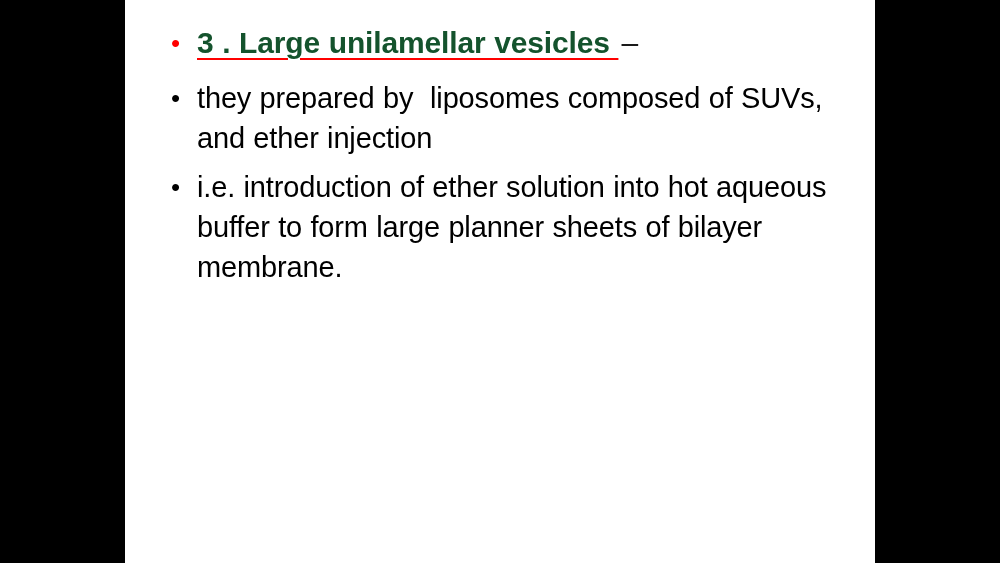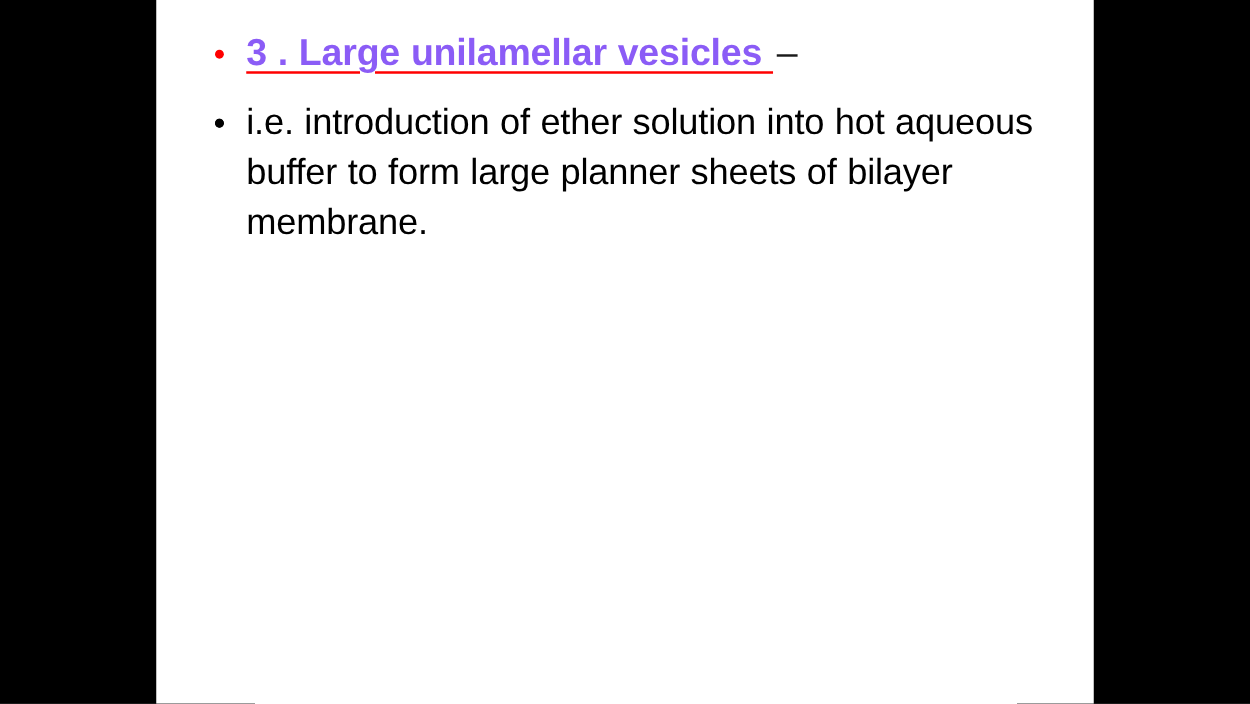--- a/index.html
+++ b/index.html
@@ -74,21 +74,21 @@
     font-size: 30px;
     line-height: 42px;
     margin-bottom: 14px;
   }
   #bullet-heading > .marker {
     color: #FF0000;
     line-height: 42px;
   }
 
   .heading-text {
-    color: #8b5cf6;
+    color: #14532d;
     font-weight: bold;
     text-decoration: underline;
     text-decoration-color: #FF0000;
     text-decoration-thickness: 2px;
     text-underline-offset: 5px;
     white-space: pre;
   }
 
   .heading-dash {
     color: #1a1a1a;
@@ -108,21 +108,21 @@
 
   <div id="slide">
 
     <div id="content">
 
       <p class="bullet" id="bullet-heading">
         <span class="marker">•</span><span class="heading-text">3 . Large unilamellar vesicles </span><span class="heading-dash">–</span>
       </p>
 
       <p class="bullet" id="bullet-two">
-        <span class="marker">•</span>
+        <span class="marker">•</span><span class="body-text">they prepared by  liposomes composed of SUVs, and ether injection</span>
       </p>
 
       <p class="bullet" id="bullet-three">
         <span class="marker">•</span><span class="body-text">i.e. introduction of ether solution into hot aqueous buffer to form large planner sheets of bilayer membrane.</span>
       </p>
 
     </div>
   </div>
 </div>
 

